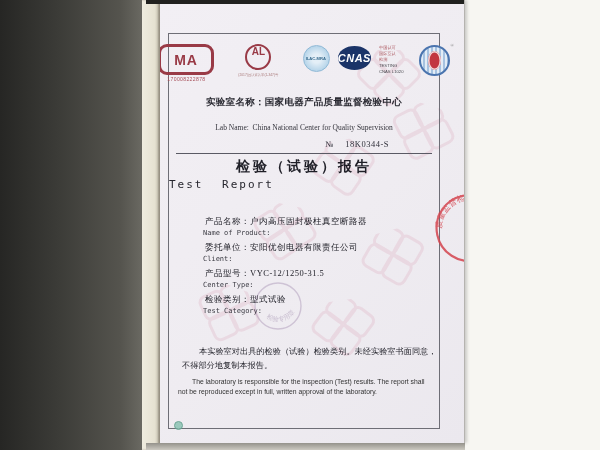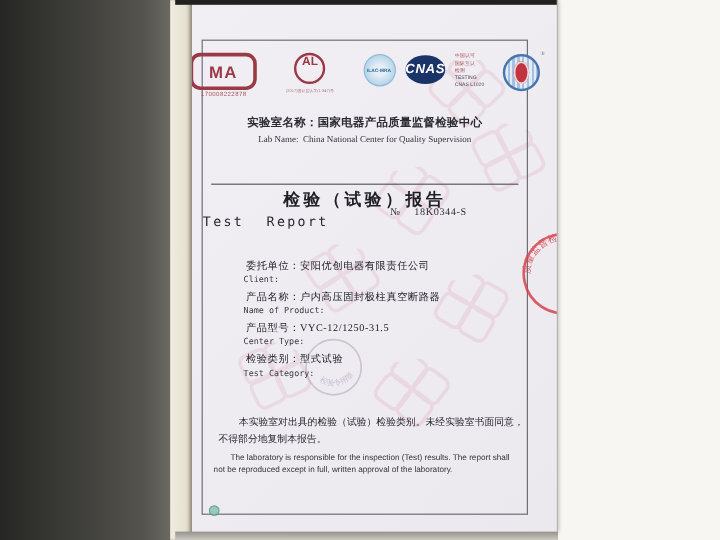--- a/index.html
+++ b/index.html
@@ -51,23 +51,23 @@
   .cnas-cap .r{color:#aa525a;} .cnas-cap .d{color:#4a4a50;}
   .globe-wrap{position:relative;margin-top:1px;}
   .globe{width:27px;height:27px;border-radius:50%;border:2px solid #4a74ae;position:relative;
     background:repeating-linear-gradient(90deg,#e2ecf6 0 2px,#a6c2e0 2px 4px);box-sizing:content-box;}
   .globe::after{content:"";position:absolute;left:7px;top:4px;width:13px;height:19px;
     background:#c23540;border-radius:50%;box-shadow:inset 0 0 0 1.5px #f0d8da;}
   .reg{position:absolute;top:-3px;right:-5px;font-size:6px;transform:scale(.8);color:#777;}
 
   .lab-block{position:absolute;top:62px;left:0;width:100%;text-align:center;color:#2b2b33;}
   .lab-zh{font-size:9.5px;font-weight:bold;letter-spacing:.3px;white-space:nowrap;}
-  .lab-en{font-size:7.5px;margin-top:2px;white-space:nowrap;color:#34343c;}
-
-  .report-no{position:absolute;top:105px;right:50px;font-size:8.5px;color:#30303a;white-space:nowrap;margin-top:32px;}
+  .lab-en{font-size:7.5px;margin-top:14px;white-space:nowrap;color:#34343c;}
+
+  .report-no{position:absolute;top:105px;right:50px;font-size:8.5px;color:#30303a;white-space:nowrap;}
   .report-no .num{margin-left:12px;letter-spacing:.5px;}
   .no-rule{position:absolute;top:119px;left:7px;width:256px;border-top:1px solid #5a5a64;}
 
   .title-zh{position:absolute;top:124px;width:100%;text-align:center;
     font-family:"Liberation Sans",sans-serif;font-size:14px;font-weight:bold;
     letter-spacing:3px;color:#1f1f27;white-space:nowrap;}
   .title-en{position:absolute;top:144px;width:100%;text-align:left;
     font-family:"DejaVu Sans Mono",monospace;font-size:11px;letter-spacing:2px;
     word-spacing:10px;color:#27272f;}
 
@@ -177,26 +177,26 @@
     <div class="report-no">
       <span>№</span><span class="num">18K0344-S</span>
     </div>
     <div class="no-rule"></div>
 
     <div class="title-zh">检验（试验）报告</div>
     <div class="title-en">Test Report</div>
 
     <div class="fields">
       <div class="field">
+        <div class="f-zh"><span>产品名称：</span><span>户内高压固封极柱真空断路器</span></div>
+        <div class="f-en">Name of Product:</div>
+      </div>
+      <div class="field">
         <div class="f-zh"><span>委托单位：</span><span>安阳优创电器有限责任公司</span></div>
         <div class="f-en">Client:</div>
-      </div>
-      <div class="field">
-        <div class="f-zh"><span>产品名称：</span><span>户内高压固封极柱真空断路器</span></div>
-        <div class="f-en">Name of Product:</div>
       </div>
       <div class="field">
         <div class="f-zh"><span>产品型号：</span><span>VYC-12/1250-31.5</span></div>
         <div class="f-en">Center Type:</div>
       </div>
       <div class="field">
         <div class="f-zh"><span>检验类别：</span><span>型式试验</span></div>
         <div class="f-en">Test Category:</div>
       </div>
     </div>

